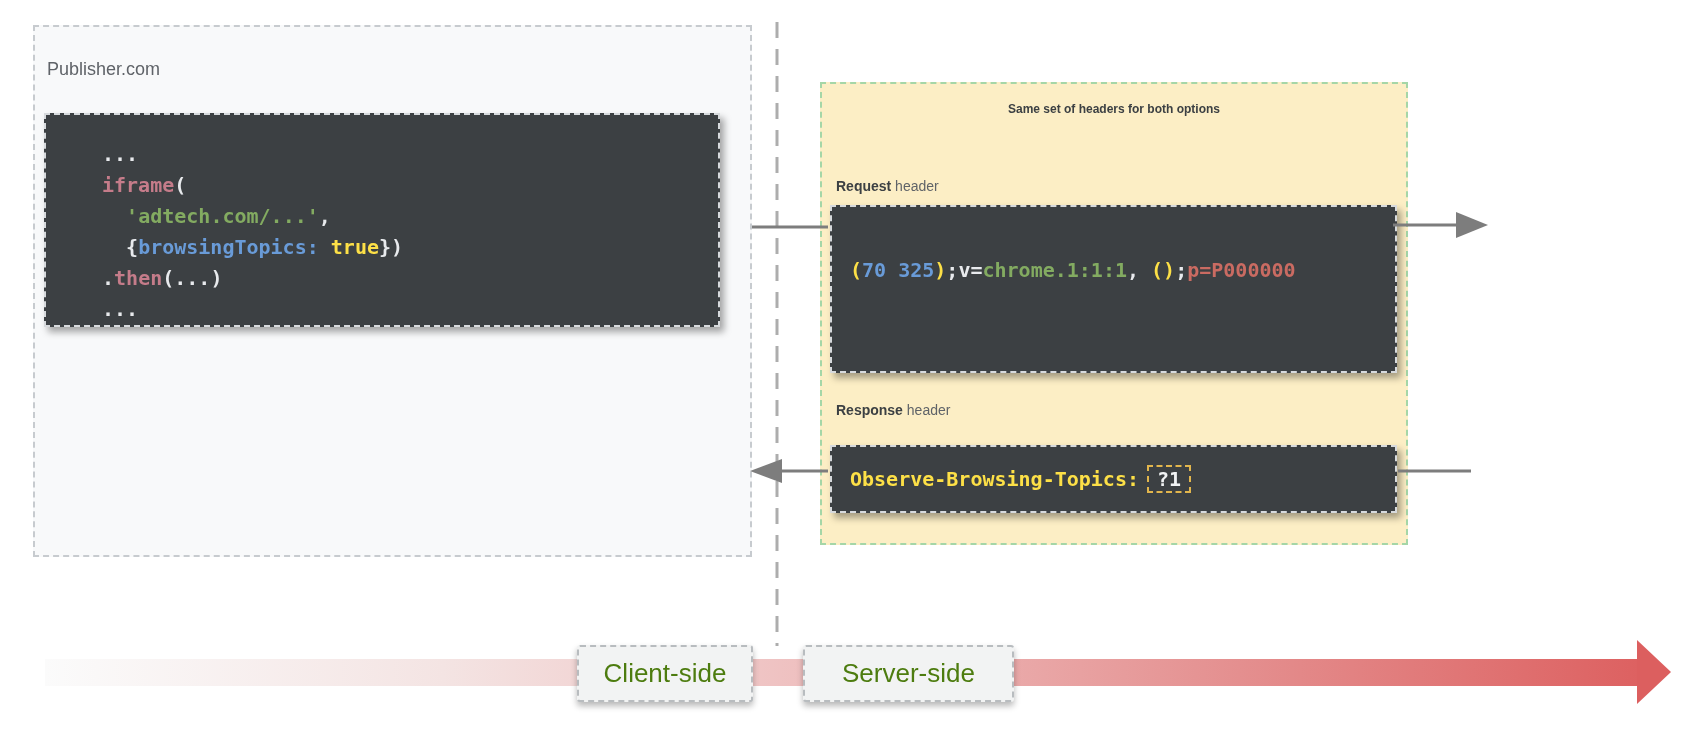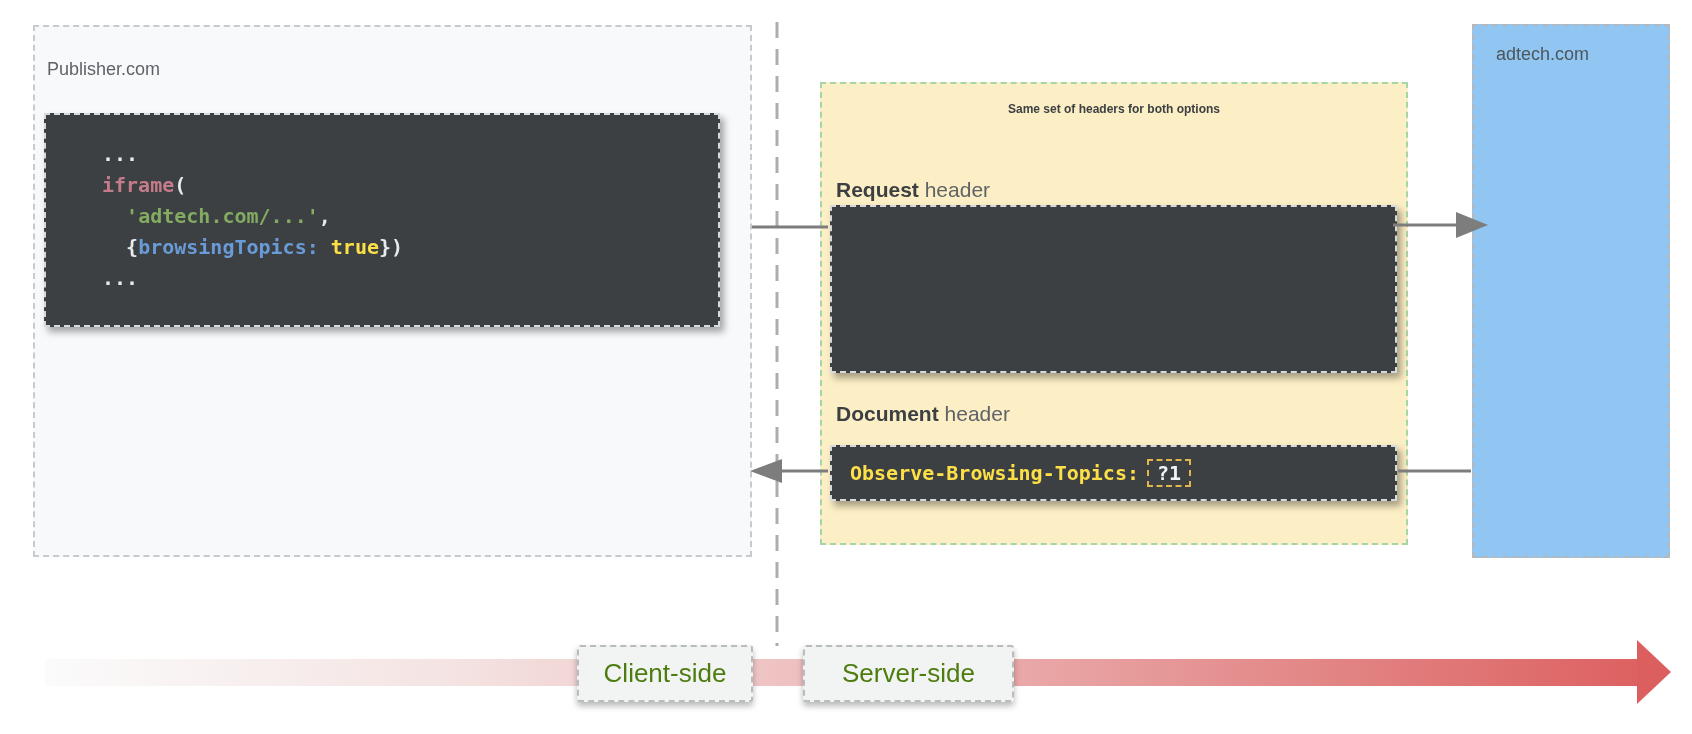--- a/index.html
+++ b/index.html
@@ -25,29 +25,29 @@
   #hexagon-wrap{position:absolute;left:13px;top:56px;width:648px;height:90px;
                 filter:drop-shadow(3px 4px 4px rgba(0,0,0,.30));}
   #hexagon-wrap svg{position:absolute;left:0;top:0;}
   #iframe-code{position:absolute;left:34px;top:0;width:600px;height:88px;display:flex;align-items:center;
                font-family:"DejaVu Sans Mono", monospace;font-weight:700;font-size:21px;white-space:pre;}
 
   
   #headers-panel{left:820px;top:82px;width:588px;height:463px;background:#fceec5;border-color:#a5d6a7;}
   #headers-title{position:absolute;left:0;top:18px;width:100%;text-align:center;
                  font-size:12px;font-weight:700;color:#3c4043;}
-  .hdr-label{position:absolute;font-size:21px;color:#5f6368;}
+  .hdr-label{position:absolute;font-size:14px;color:#5f6368;}
   .hdr-label b{color:#3c4043;}
   #request-label{left:14px;top:94px;}
   #response-label{left:14px;top:318px;}
   .dark-hdr-box{position:absolute;left:8px;width:567px;background:#3c4043;box-sizing:border-box;
                 border:2px dashed #d7dadd;box-shadow:4px 5px 7px rgba(0,0,0,.35);}
   #request-code-box{top:121px;height:168px;padding:38px 0 0 18px;}
   #request-code-box .code-line{line-height:50px;}
-  #response-code-box{top:361px;height:56px;display:flex;align-items:center;padding-left:18px;}
+  #response-code-box{top:361px;height:68px;display:flex;align-items:center;padding-left:18px;}
   #topics-badge{display:inline-block;margin-left:8px;padding:0 8px;border:2px dashed #e2b64d;
                 color:#f1f3f4;font-family:"DejaVu Sans Mono", monospace;font-weight:700;font-size:20px;}
 
   
   #adtech-box{left:1472px;top:24px;width:198px;height:534px;background:#91c6f2;border-color:#b4b8bb;}
   #adtech-label{position:absolute;left:22px;top:18px;color:#4d565b;}
 
   
   #timeline-bar{position:absolute;left:45px;top:659px;width:1593px;height:27px;
                 background:linear-gradient(90deg,#fbfbfb 0%,#f4e4e3 25%,#eebcbc 50%,#e48f8f 75%,#dd6161 100%);}
@@ -74,46 +74,45 @@
 <div id="canvas">
 
   <div id="publisher-box" class="dashed-box">
     <div id="publisher-label" class="panel-label">Publisher.com</div>
 
     <div id="fetch-code">
       <div class="code-line"><span class="tk-white">...</span></div>
       <div class="code-line"><span class="tk-pink">iframe</span><span class="tk-white">(</span></div>
       <div class="code-line"><span class="tk-white">  </span><span class="tk-green">'adtech.com/...'</span><span class="tk-white">,</span></div>
       <div class="code-line"><span class="tk-white">  {</span><span class="tk-blue">browsingTopics:</span><span class="tk-white"> </span><span class="tk-yellow">true</span><span class="tk-white">})</span></div>
+      <div class="code-line"><span class="tk-white">.</span><span class="tk-pink">then</span><span class="tk-white">(...)</span></div>
       <div class="code-line"><span class="tk-white">...</span></div>
     </div>
 
   </div>
 
   <div id="headers-panel" class="dashed-box">
     <div id="headers-title">Same set of headers for both options</div>
 
     <div id="request-label" class="hdr-label">
       <b>Request</b><span> header</span>
     </div>
     <div id="request-code-box" class="dark-hdr-box">
+      <div class="code-line"><span class="tk-yellow">(</span><span class="tk-blue">70 325</span><span class="tk-yellow">)</span><span class="tk-white">;v=</span><span class="tk-green">chrome.1:1:1</span><span class="tk-white">, </span><span class="tk-yellow">()</span><span class="tk-white">;</span><span class="tk-red">p=P000000</span></div>
     </div>
 
     <div id="response-label" class="hdr-label">
-      <b>Document</b><span> header</span>
+      <b>Response</b><span> header</span>
     </div>
     <div id="response-code-box" class="dark-hdr-box">
       <div class="code-line"><span class="tk-yellow">Observe-Browsing-Topics:</span></div>
       <span id="topics-badge">?1</span>
     </div>
   </div>
 
-  <div id="adtech-box" class="dashed-box">
-    <div id="adtech-label" class="panel-label">adtech.com</div>
-  </div>
 
   <div id="timeline-bar"></div>
   <div id="timeline-head"></div>
   <div id="client-label" class="side-label">
     <span>Client-side</span>
   </div>
   <div id="server-label" class="side-label">
     <span>Server-side</span>
   </div>
 

